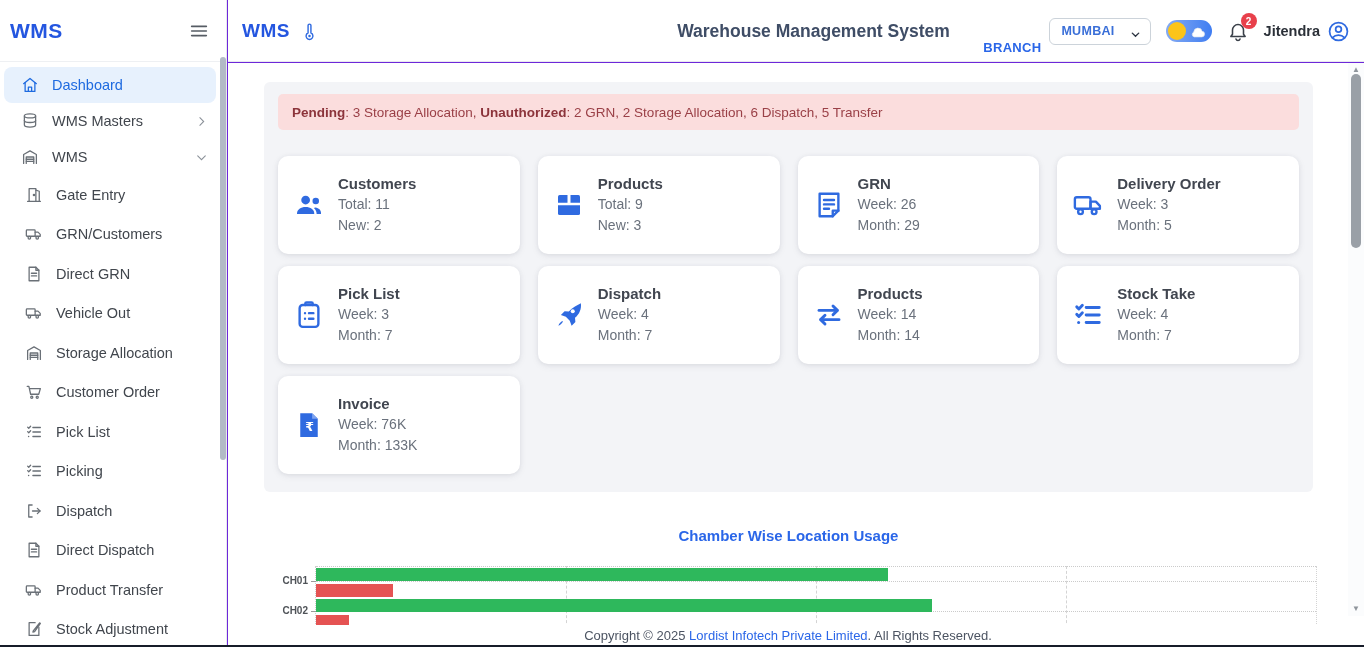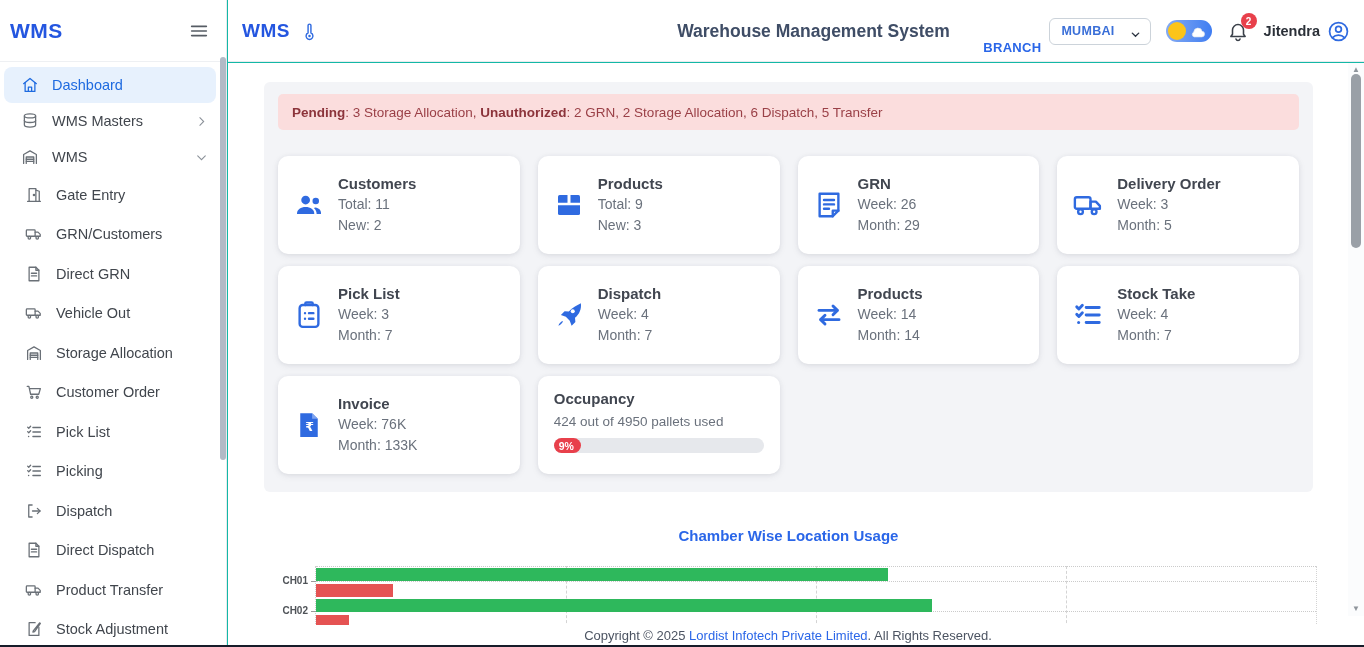--- a/index.html
+++ b/index.html
@@ -1,18 +1,18 @@
 <!DOCTYPE html>
 <html><head>
 <meta charset="utf-8">
 <style>
   * { margin:0; padding:0; box-sizing:border-box; }
   html,body { width:1364px; height:647px; overflow:hidden; background:#fff;
     font-family:"Liberation Sans", sans-serif; }
-  .app { position:relative; width:1364px; height:647px; background:#14b8a6; }
+  .app { position:relative; width:1364px; height:647px; background:#6d28d9; }
 
   
   .sidebar { position:absolute; left:0; top:0; width:227px; height:647px;
     background:#fff; border-right:1px solid #e8eaee; z-index:3; }
   .sidebar-header { height:62px; display:flex; align-items:center;
     justify-content:space-between; padding:0 16px 0 10px; border-bottom:1px solid #eef0f3; }
   .side-logo { color:#2456e0; font-size:21px; font-weight:bold; letter-spacing:.5px; cursor:pointer; }
   .burger { width:22px; height:22px; color:#565c64; cursor:pointer; }
   .nav { padding:5px 10px 0 4px; }
   .nav-item { height:36px; display:flex; align-items:center; gap:13px;
@@ -484,29 +484,20 @@
                 <text x="9" y="17" font-size="10" fill="#fff" font-weight="bold" font-family="DejaVu Sans, sans-serif">₹</text>
               </svg>
             </span>
           <div class="ctxt">
             <div class="ctitle">Invoice</div>
             <div class="cline">Week: 76K</div>
             <div class="cline">Month: 133K</div>
           </div>
         </div>
 
-        <div class="card occupancy">
-          <div class="ctitle">Occupancy</div>
-          <div class="osub">424 out of 4950 pallets used</div>
-          <div class="otrack">
-            <div class="ofill" style="width: 9%;">
-                <span>9%</span>
-              </div>
-          </div>
-        </div>
 
       </div>
     </div>
 
     <div class="chart-title">Chamber Wise Location Usage</div>
 
     <div class="plot">
       <div class="hgrid" style="top:0"></div>
       <div class="hgrid" style="top:15px"></div>
       <div class="hgrid" style="top:45px"></div>

